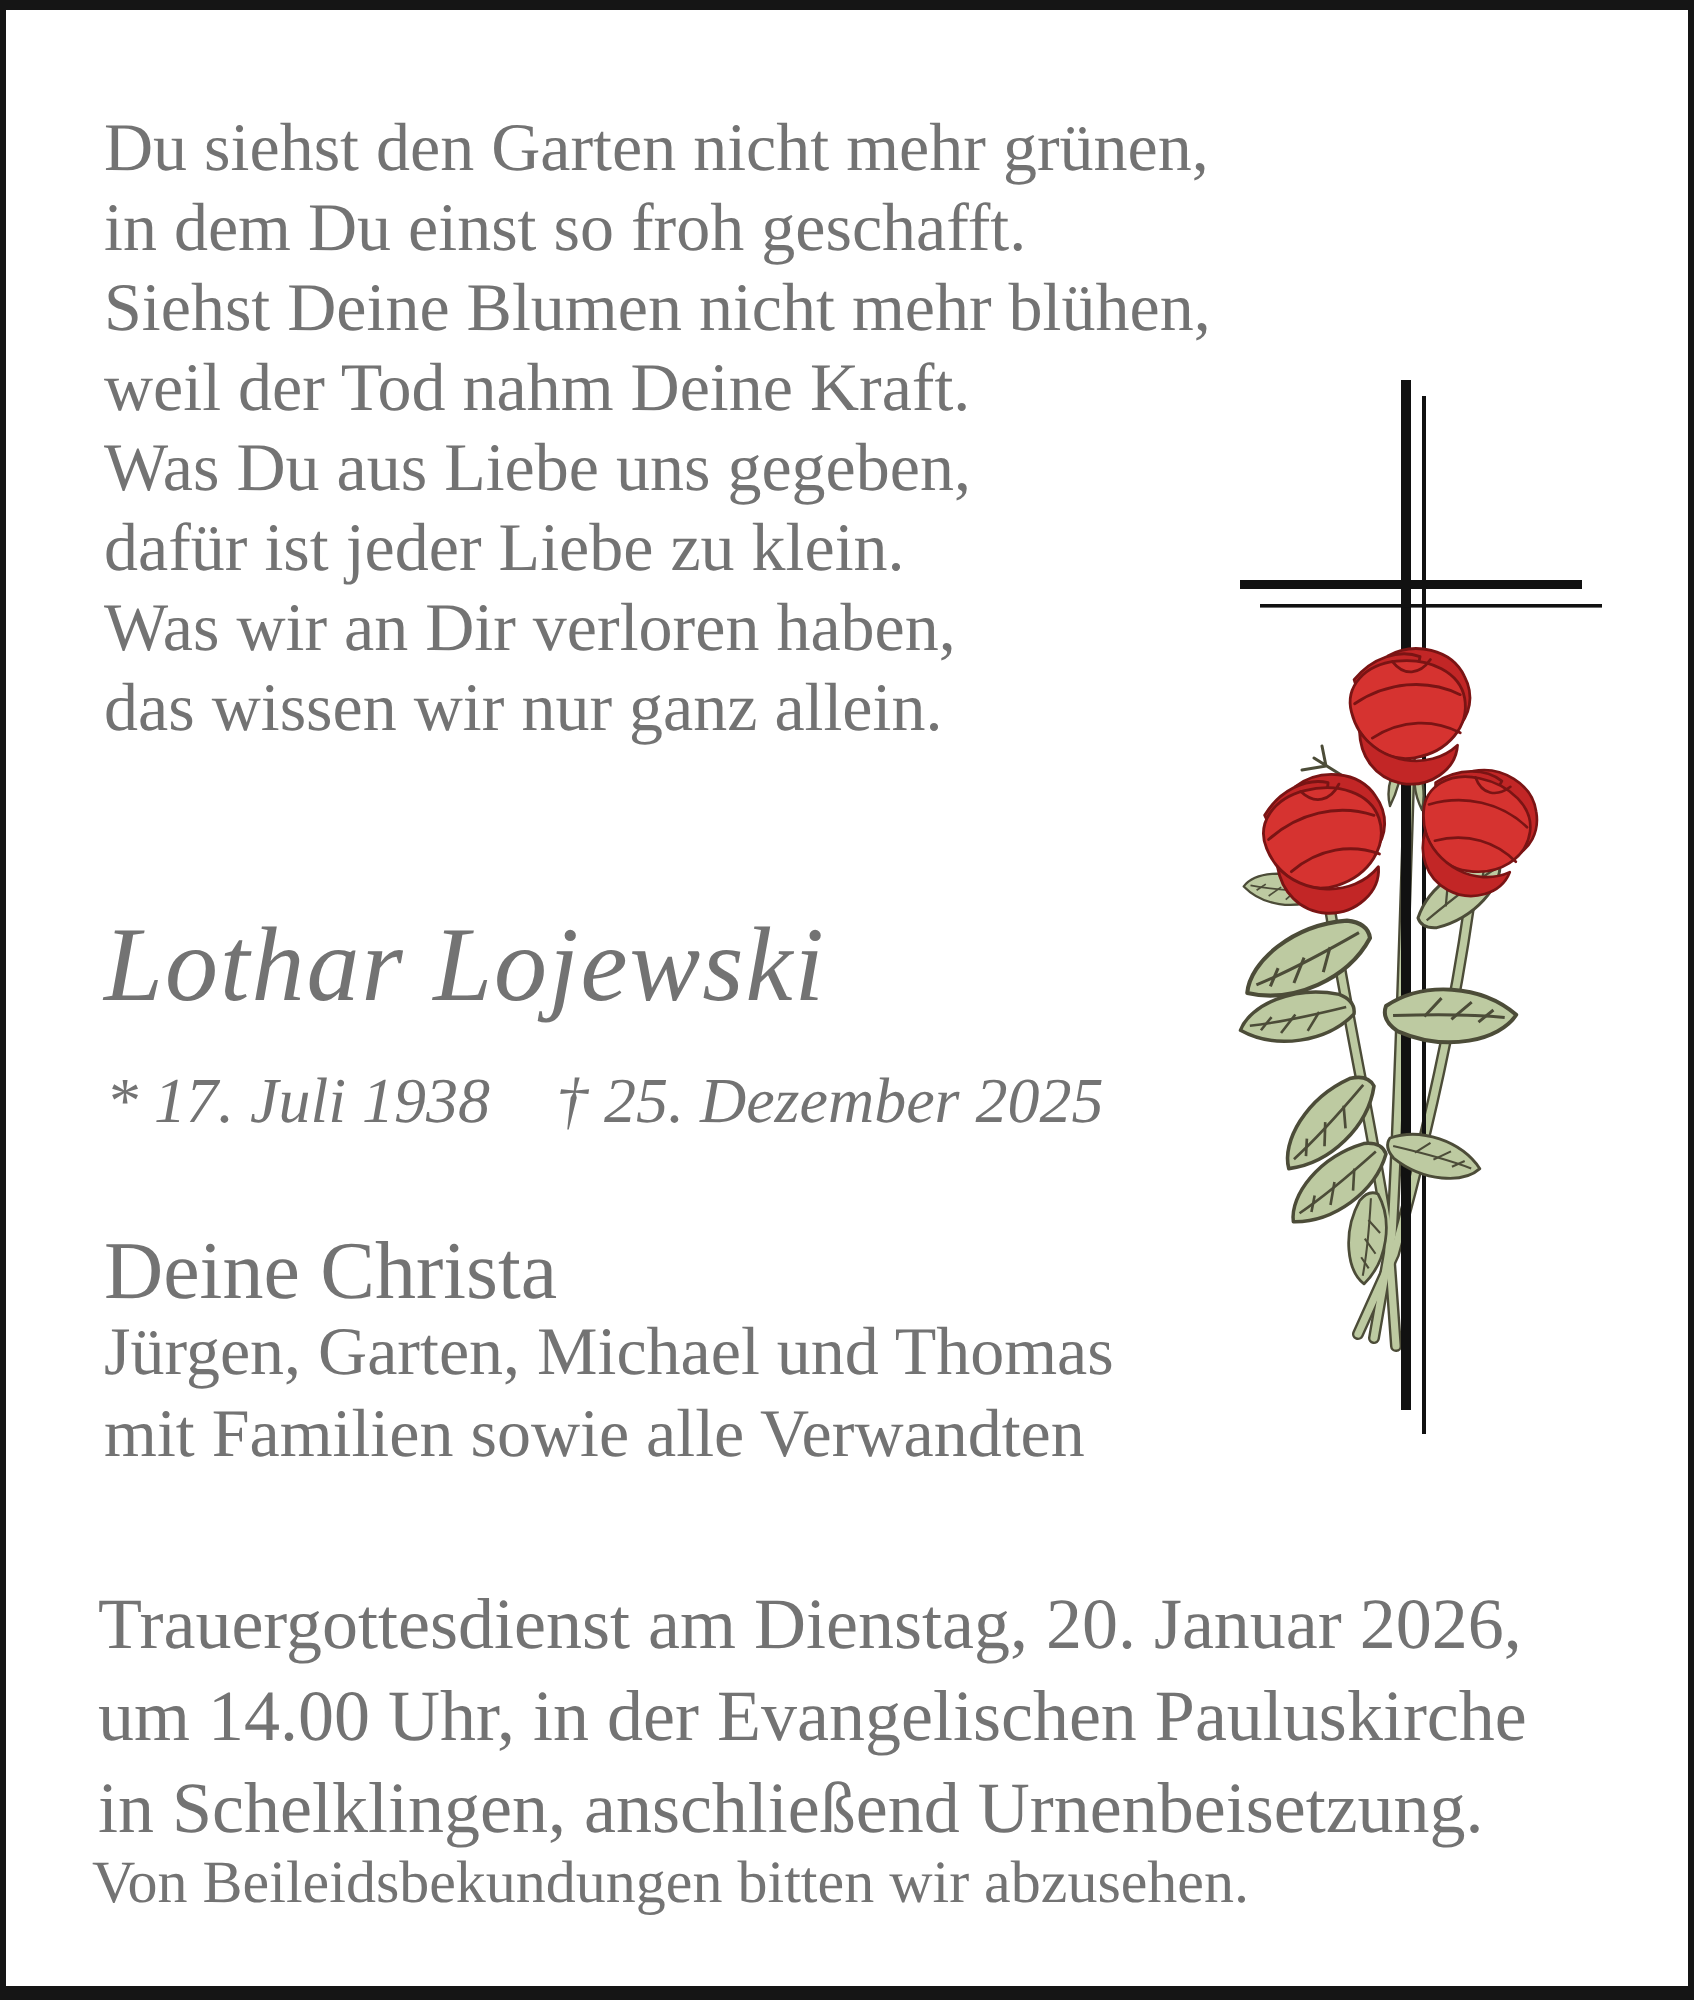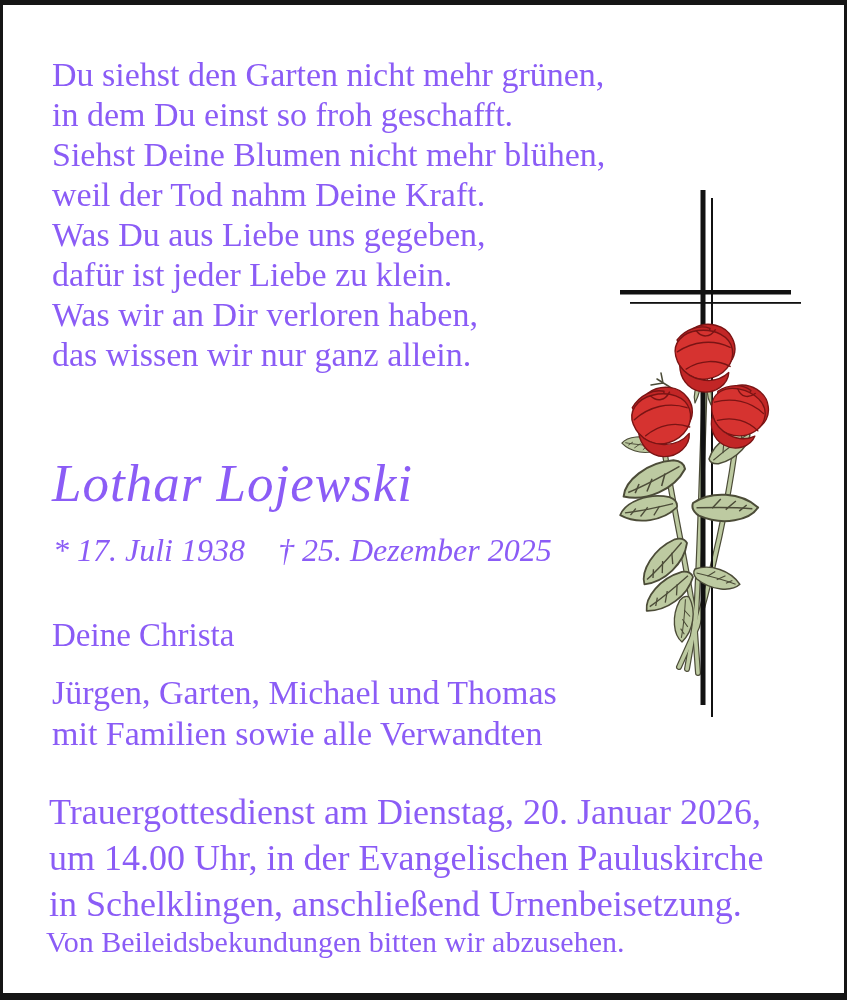--- a/index.html
+++ b/index.html
@@ -7,21 +7,21 @@
   .notice {
     position: relative;
     width: 847px;
     height: 1000px;
     box-sizing: border-box;
     background: #ffffff;
     border: solid #151515;
     border-width: 5px 3px 7px 3px;
     overflow: hidden;
     font-family: "Liberation Serif", "DejaVu Serif", serif;
-    color: #8b5cf6;
+    color: #737373;
   }
 
   .poem {
     position: absolute;
     left: 49px;
     top: 50px;
     font-size: 34px;
     line-height: 40px;
     white-space: nowrap;
   }
@@ -51,22 +51,22 @@
 
   .mourners {
     position: absolute;
     left: 49px;
     top: 610px;
     font-size: 34px;
     line-height: 41px;
     white-space: nowrap;
   }
   .mourners .first {
-    font-size: 33px;
-    margin-bottom: 16px;
+    font-size: 41px;
+    margin-bottom: 0;
   }
 
   .service {
     position: absolute;
     left: 46px;
     top: 784px;
     font-size: 36px;
     line-height: 46px;
     white-space: nowrap;
   }

